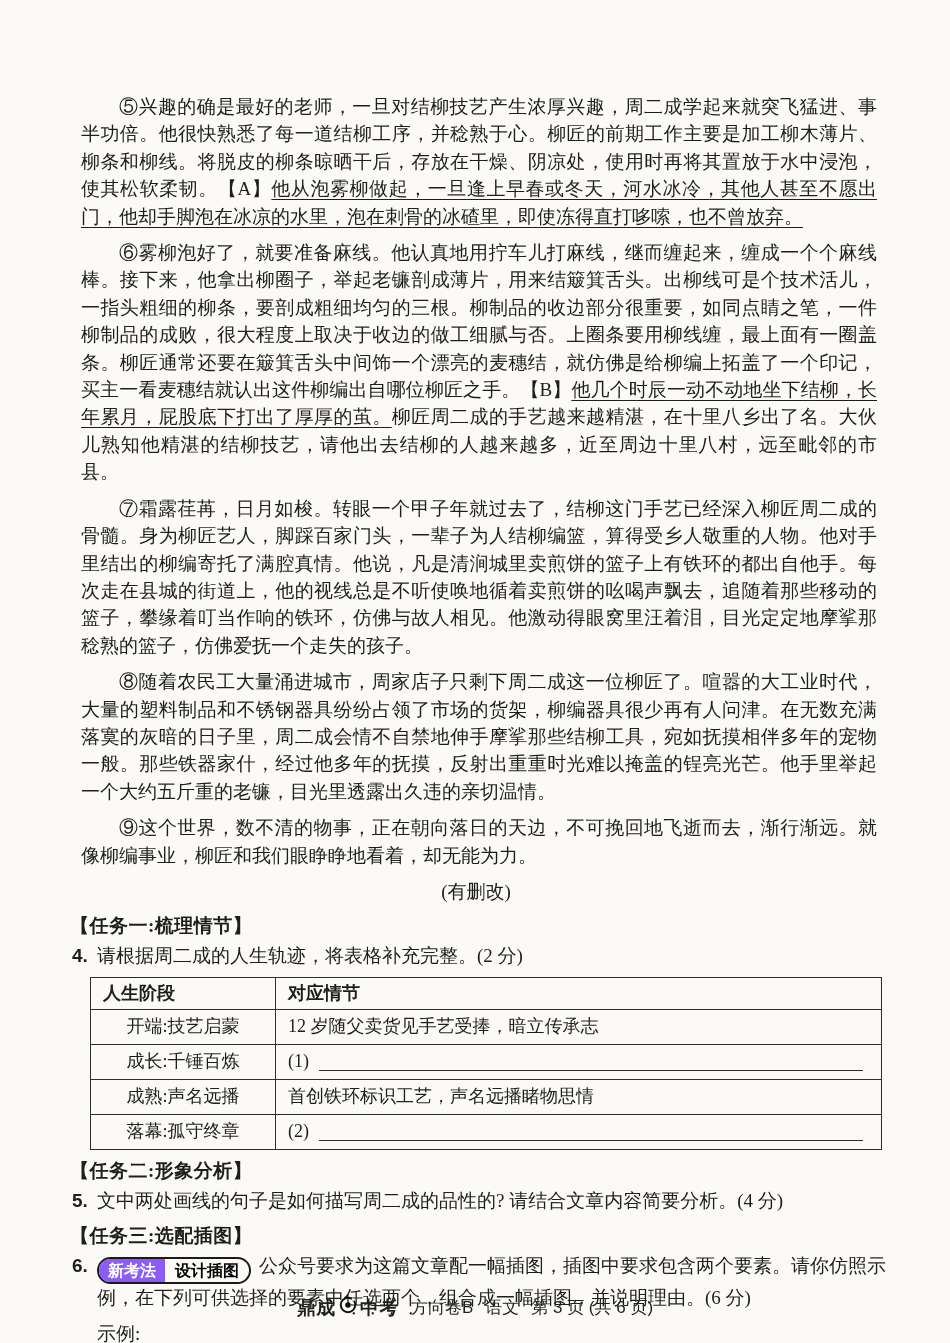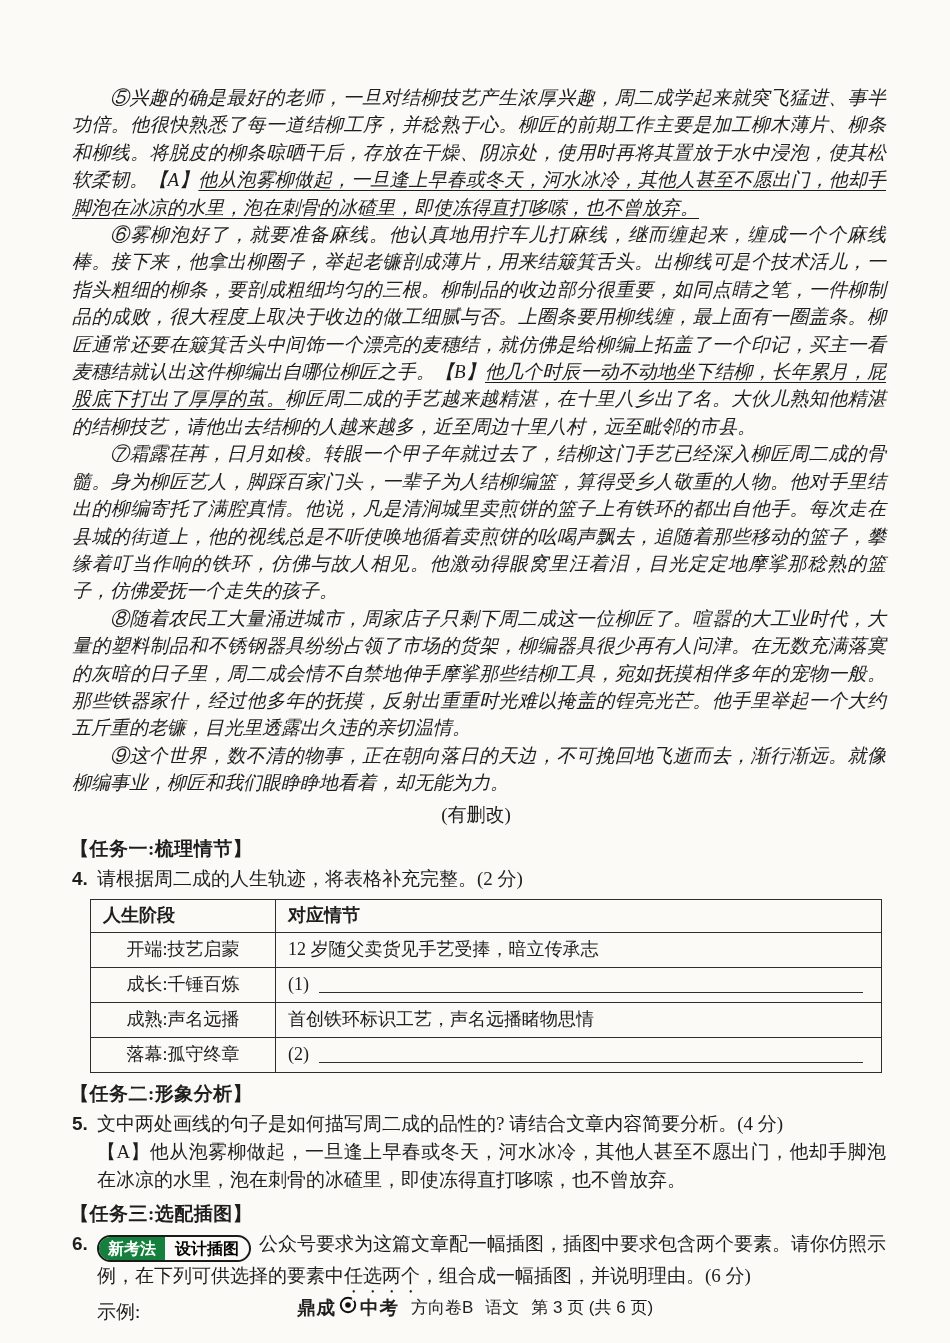--- a/index.html
+++ b/index.html
@@ -9,21 +9,21 @@
     margin:0 auto;
     background:#fbfaf7;
     box-sizing:border-box;
     padding:84px 64px 0 72px;
     color:#1e1e1e;
     font-family:"Liberation Serif","DejaVu Serif",serif;
     font-size:19px;
     line-height:27.4px;
     overflow:hidden;
   }
-  .para{margin:0;text-align:justify;text-indent:2em;font-style:italic;}
+  .para{margin:9px;text-align:justify;text-indent:2em;}
   .ul{text-decoration:underline;text-underline-offset:4px;text-decoration-thickness:1.2px;}
   .attribution{text-align:center;margin:4px 6px 2px 0;}
   .task-heading{
     font-family:Liberation Serif, serif;
     font-weight:700;font-size:19px;line-height:28px;
     margin:7px 0 2px -2px;letter-spacing:.5px;
   }
   .question{position:relative;padding-left:25px;text-align:justify;margin:1px 0;}
   .qnum{
     position:absolute;left:0;top:0;
@@ -53,21 +53,21 @@
   .blank{flex:1;border-bottom:1.3px solid #2e2e2e;margin:0 6px 5px 10px;height:0;}
   
   .badge-pill{
     display:inline-flex;align-items:center;
     border:2px solid #1a1a1a;border-radius:14px;
     overflow:hidden;height:23px;
     font-family:"Liberation Sans","DejaVu Sans",sans-serif;
     font-weight:700;font-size:16px;line-height:23px;
     vertical-align:-4px;margin-right:8px;
   }
-  .badge-dark{background:#15803d;color:#ffffff;padding:0 9px;}
+  .badge-dark{background:#8b5cf6;color:#ffffff;padding:0 9px;}
   .badge-light{background:transparent;color:#000000;padding:0 10px;}
   .emph{
     -webkit-text-emphasis:filled dot;
     -webkit-text-emphasis-position:under right;
     text-emphasis:filled dot;
     text-emphasis-position:under right;
   }
   
   .footer{
     position:absolute;left:0;right:0;bottom:22px;
@@ -131,21 +131,20 @@
       </tr>
     </tbody>
       </table>
   </section>
 
   <section>
     <div class="task-heading">【任务二:形象分析】</div>
     <div class="question">
       <span class="qnum">5.</span><span>文中两处画线的句子是如何描写周二成的品性的? 请结合文章内容简要分析。(4 分)</span>
     </div>
-    <div class="sub-item">【A】他从泡雾柳做起，一旦逢上早春或冬天，河水冰冷，其他人甚至不愿出门，他却手脚泡在冰凉的水里，泡在刺骨的冰碴里，即使冻得直打哆嗦，也不曾放弃。</div>
   </section>
 
   <section>
     <div class="task-heading">【任务三:选配插图】</div>
     <div class="question">
       <span class="qnum">6.</span><span class="badge-pill">
           <span class="badge-dark">新考法</span>
           <span class="badge-light">设计插图</span>
         </span><span>公众号要求为这篇文章配一幅插图，插图中要求包含两个要素。请你仿照示例，在下列可供选择的要素中</span><span class="emph">任选两个</span><span>，组合成一幅插图，并说明理由。(6 分)</span>
     </div>

